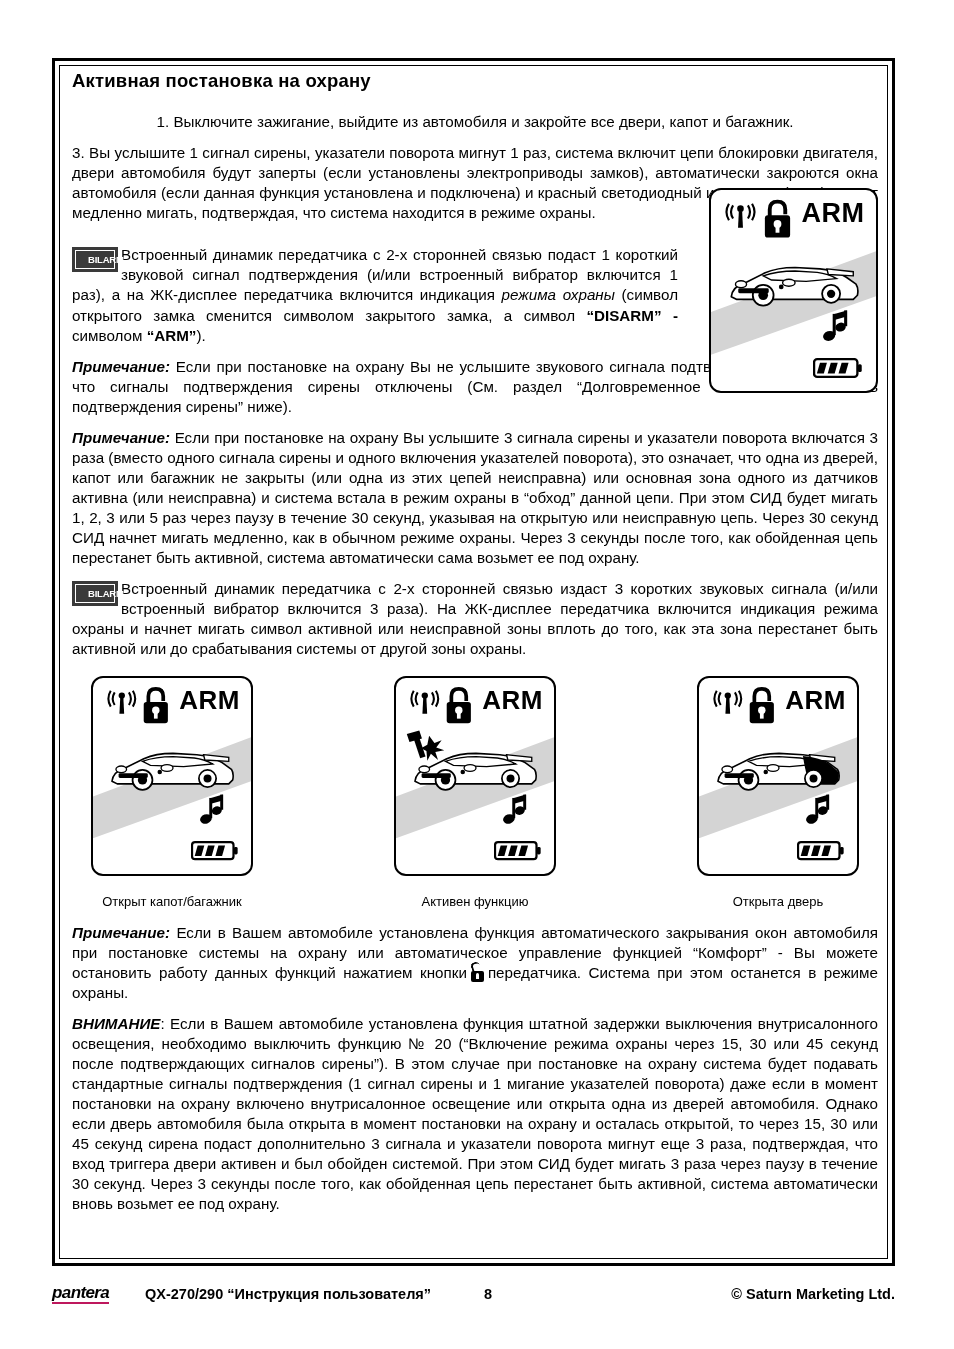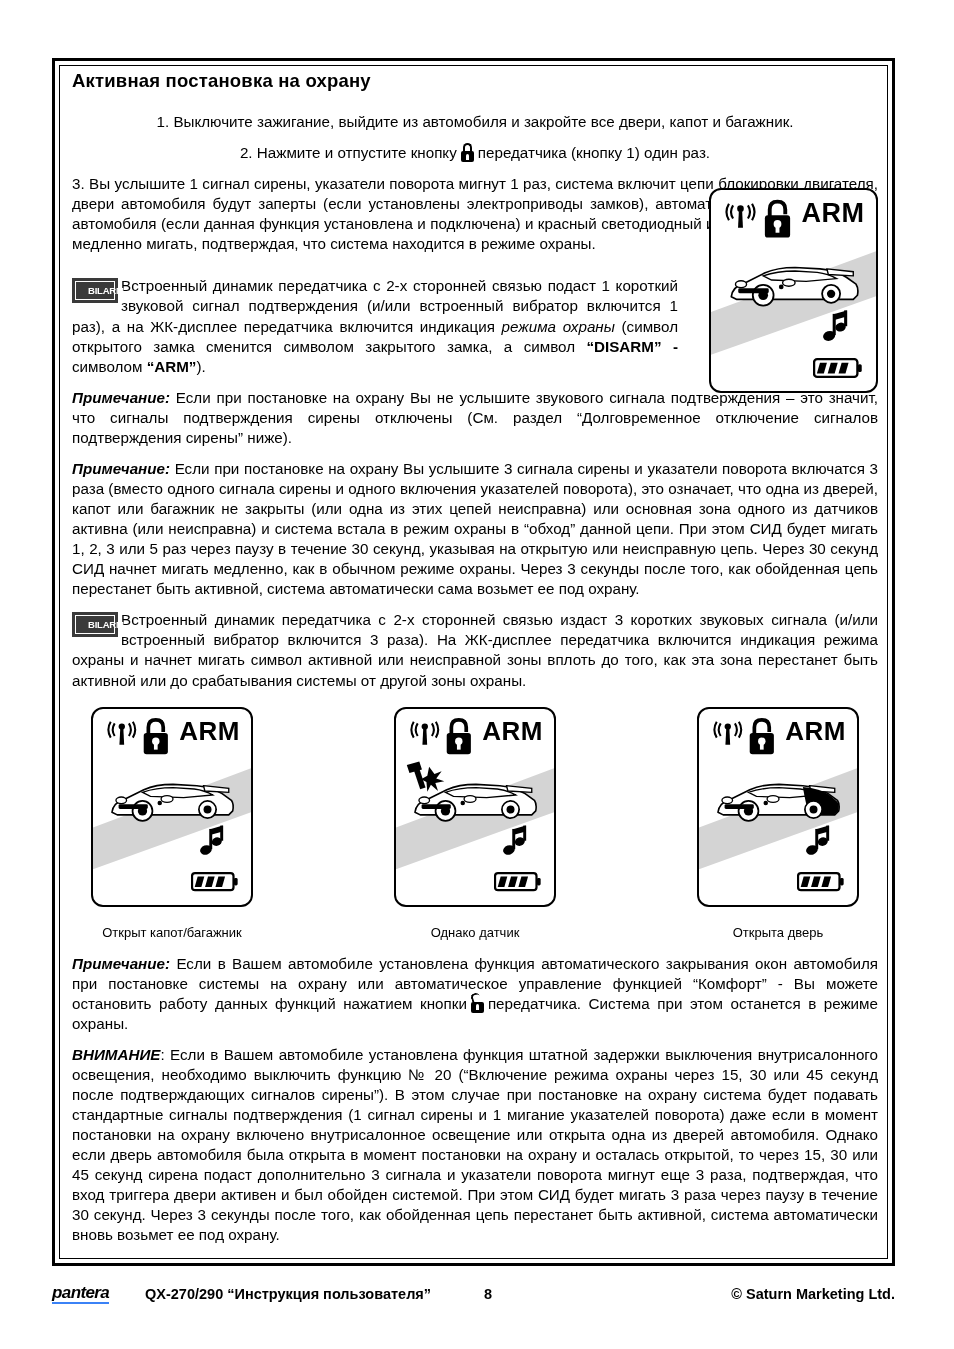--- a/index.html
+++ b/index.html
@@ -260,21 +260,21 @@
   .footer .pantera {
     position: absolute;
     left: 0;
     top: 0;
     font-style: italic;
     font-size: 17px;
     font-weight: bold;
     letter-spacing: -0.6px;
   }
   .footer .pantera .underline {
-    border-bottom: 2px solid #3b82f6;
+    border-bottom: 2px solid #be185d;
     padding-bottom: 0px;
   }
   .footer .doc {
     position: absolute;
     left: 93px;
     top: 3px;
   }
   .footer .pagenum {
     position: absolute;
     left: 432px;
@@ -340,23 +340,20 @@
       <rect x="1.4" y="1.4" width="56" height="23" rx="4" fill="#fff" stroke="#000" stroke-width="3"></rect>
       <rect x="58" y="8" width="5" height="10" rx="2" fill="#000"></rect>
       <path d="M9 6 L18 6 L14 20 L5 20 Z" fill="#000"></path>
       <path d="M23 6 L32 6 L28 20 L19 20 Z" fill="#000"></path>
       <path d="M37 6 L46 6 L42 20 L33 20 Z" fill="#000"></path>
     </svg>
   </div>
 
   <p class="step">1.  Выключите зажигание, выйдите из автомобиля и закройте все двери, капот и багажник.</p>
 
-  <p class="step">
-    <span>2.  Нажмите и отпустите кнопку</span><span class="lock-glyph"><span class="shackle"></span><span class="body"></span></span><span>передатчика (кнопку 1) один раз.</span>
-  </p>
 
   <p class="step just">3.  Вы услышите 1 сигнал сирены, указатели поворота мигнут 1 раз, система включит цепи блокировки двигателя, двери автомобиля будут заперты (если установлены электроприводы замков), автоматически закроются окна автомобиля (если данная функция установлена и подключена) и красный светодиодный индикатор (СИД) начнет медленно мигать, подтверждая, что система находится в режиме охраны.</p>
 
   <div class="para-gap"></div>
 
   <p class="just clearfix" style="padding-right:200px;">
     <span class="bilarm-icon">
       <span class="inner"></span>
       <span class="txt">BILARM</span>
     </span><span>Встроенный динамик передатчика с 2-х сторонней связью подаст 1 короткий звуковой сигнал подтверждения (и/или встроенный вибратор включится 1 раз), а на ЖК-дисплее передатчика включится индикация </span><span class="ital">режима охраны</span><span> (символ открытого замка сменится символом закрытого замка, а символ </span><span class="bold">“DISARM” -</span><span> символом </span><span class="bold">“ARM”</span><span>).</span>
@@ -478,21 +475,21 @@
           <ellipse cx="20" cy="19" rx="6" ry="5" fill="#000" transform="rotate(-18 20 19)"></ellipse>
         </svg>
         <svg class="lcd-batt" viewBox="0 0 64 26">
           <rect x="1.4" y="1.4" width="56" height="23" rx="4" fill="#fff" stroke="#000" stroke-width="3"></rect>
           <rect x="58" y="8" width="5" height="10" rx="2" fill="#000"></rect>
           <path d="M9 6 L18 6 L14 20 L5 20 Z" fill="#000"></path>
           <path d="M23 6 L32 6 L28 20 L19 20 Z" fill="#000"></path>
           <path d="M37 6 L46 6 L42 20 L33 20 Z" fill="#000"></path>
         </svg>
       </div>
-      <div class="caption">Однако датчик</div>
+      <div class="caption">Активен функцию</div>
     </div>
 
     <div class="display-cell">
       <div class="lcd">
         <div class="road"></div>
         <svg class="lcd-antenna" viewBox="0 0 40 32">
           <path d="M18 10 L22 10 L23 30 L17 30 Z" fill="#000"></path>
           <circle cx="20" cy="7" r="4" fill="#000"></circle>
           <path d="M11 3 Q6 11 11 19" stroke="#000" stroke-width="2.6" fill="none"></path>
           <path d="M6 1 Q0 11 6 21" stroke="#000" stroke-width="2.6" fill="none"></path>

